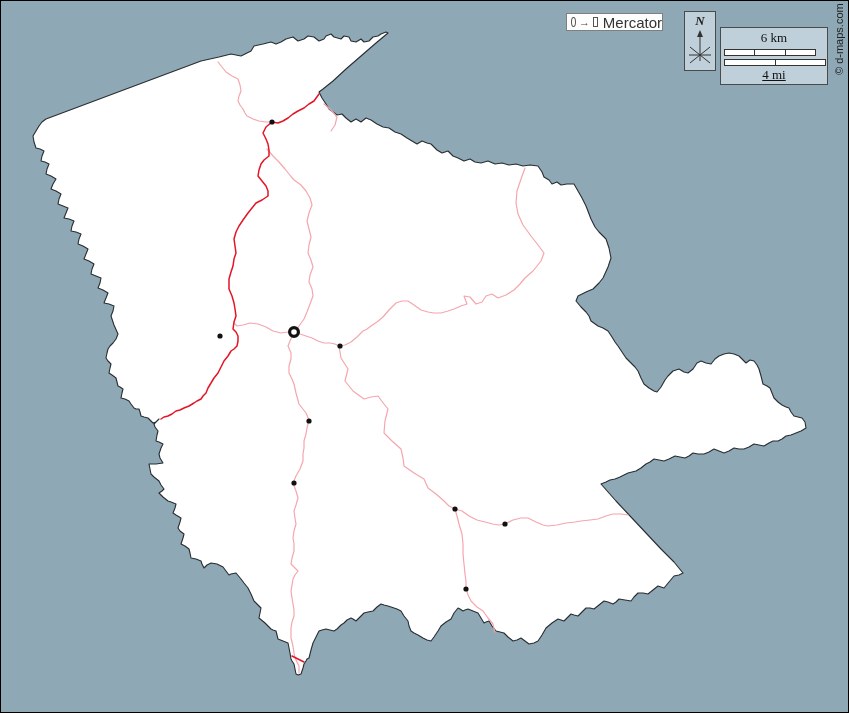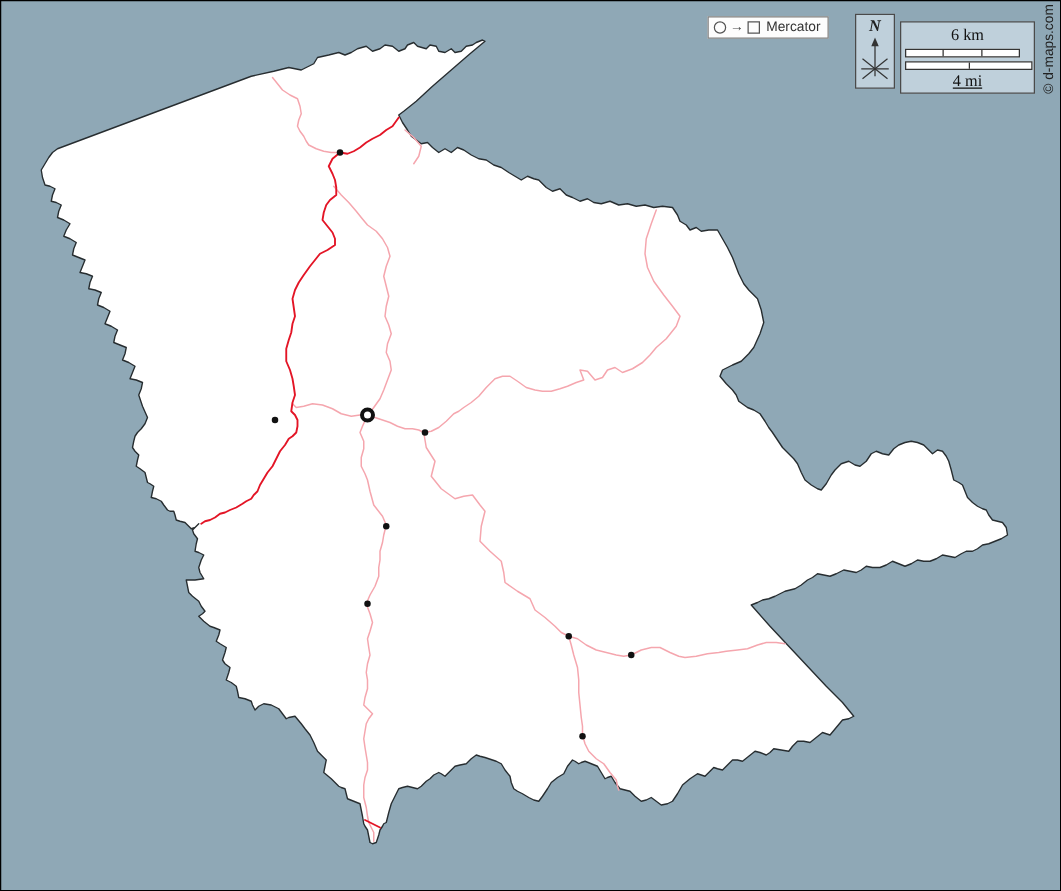--- a/index.html
+++ b/index.html
@@ -17,37 +17,37 @@
   
   .proj-box{
     position:absolute;left:565px;top:12px;width:91px;height:16px;
     background:#fdfdfd;border:1px solid #7f7f7f;
     display:flex;align-items:center;gap:3px;padding:0 0 0 4px;
     box-sizing:content-box;
   }
   .glyph-circle{width:8px;height:8px;border:1px solid #555;border-radius:50%;display:inline-block;}
   .glyph-square{width:8px;height:8px;border:1px solid #555;display:inline-block;}
   .proj-arrow{font-size:11px;color:#444;line-height:1;}
-  .proj-label{font-size:11px;color:#333;line-height:1;padding-left:2px;}
+  .proj-label{font-size:15px;color:#333;line-height:1;padding-left:2px;}
 
   
   .compass-box{
     position:absolute;left:683px;top:10px;width:32px;height:60px;
     background:#BFD0DB;border:1px solid #4a4a4a;box-sizing:border-box;
   }
   .compass-n{
     text-align:center;font-family:"Liberation Serif",serif;
     font-style:italic;font-weight:bold;font-size:13px;color:#222;
     margin-top:2px;line-height:14px;
   }
   .compass-box svg{display:block;margin:0 auto;}
 
   
   .scale-box{
-    position:absolute;left:719px;top:16px;width:108px;height:58px;
+    position:absolute;left:719px;top:26px;width:108px;height:58px;
     background:#BFD0DB;border:1px solid #4a4a4a;box-sizing:border-box;
   }
   .scale-km-label,.scale-mi-label{
     position:absolute;left:0;width:100%;text-align:center;
     font-family:"Liberation Serif",serif;font-size:13px;color:#111;line-height:14px;
   }
   .scale-km-label{top:3px;}
   .scale-mi-label{top:40px;text-decoration:underline;}
   .scale-bar{position:absolute;left:3px;height:5px;background:#fff;border:1px solid #333;display:flex;}
   .bar-km{top:21px;width:90px;}

